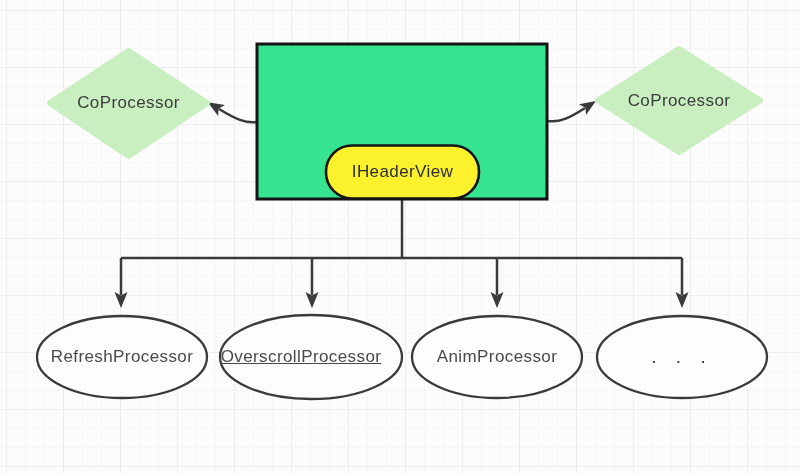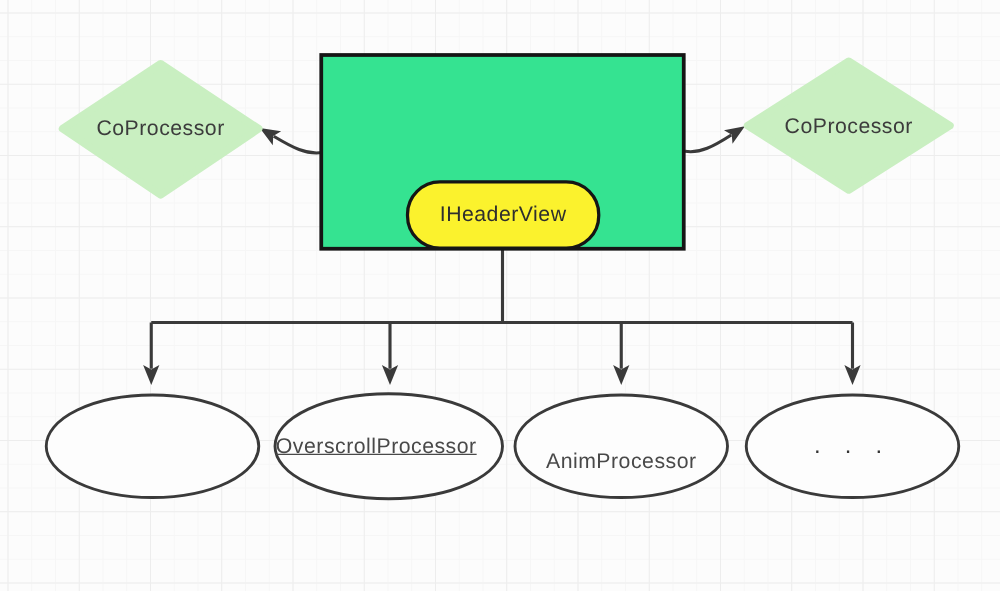--- a/index.html
+++ b/index.html
@@ -28,21 +28,21 @@
     line-height: 20px;
     white-space: nowrap;
   }
   .lbl-root  { left: 257px; top: 87px;  width: 290px; font-size: 25px; line-height: 29px; color: #1b1b1b; letter-spacing: 1px; }
   .lbl-cop   { left: 326px; top: 162px; width: 153px; font-size: 17px; color: #2e2e2e; }
   .lbl-hdr   { left: 50px;  top: 93px;  width: 157px; font-size: 17px; color: #3c3c3c; }
   .lbl-btm   { left: 598px; top: 91px;  width: 162px; font-size: 17px; color: #3c3c3c; }
   .lbl-proc  { top: 347px; font-size: 17px; color: #494949; }
   .lbl-p1 { left: 37px;  width: 170px; }
   .lbl-p2 { left: 210px; width: 182px; text-decoration: underline; }
-  .lbl-p3 { left: 412px; width: 170px; margin-top: 12px; }
+  .lbl-p3 { left: 412px; width: 170px; }
   .lbl-p4 { left: 597px; width: 170px; font-size: 19px; letter-spacing: 7px; color: #333333; }
 </style>
 </head>
 <body>
 
 <div class="stage">
 
   <svg class="layer" viewBox="0 0 800 473">
     <defs>
       <marker id="arrow" markerUnits="userSpaceOnUse" markerWidth="18" markerHeight="16" refX="3" refY="7" orient="auto">
@@ -69,17 +69,18 @@
 
     <ellipse cx="122" cy="357" rx="85" ry="41" stroke="#3a3a3a" stroke-width="2.3" fill="#fdfdfd"></ellipse>
     <ellipse cx="311" cy="357" rx="91" ry="42" stroke="#3a3a3a" stroke-width="2.3" fill="#fdfdfd"></ellipse>
     <ellipse cx="497" cy="357" rx="85" ry="41" stroke="#3a3a3a" stroke-width="2.3" fill="#fdfdfd"></ellipse>
     <ellipse cx="682" cy="357" rx="85" ry="41" stroke="#3a3a3a" stroke-width="2.3" fill="#fdfdfd"></ellipse>
   </svg>
 
   <div class="lbl lbl-cop">IHeaderView</div>
   <div class="lbl lbl-hdr">CoProcessor</div>
   <div class="lbl lbl-btm">CoProcessor</div>
+  <div class="lbl lbl-proc lbl-p1">RefreshProcessor</div>
   <div class="lbl lbl-proc lbl-p2">OverscrollProcessor</div>
   <div class="lbl lbl-proc lbl-p3">AnimProcessor</div>
   <div class="lbl lbl-proc lbl-p4">. . .</div>
 
 </div>
 
 </body></html>

